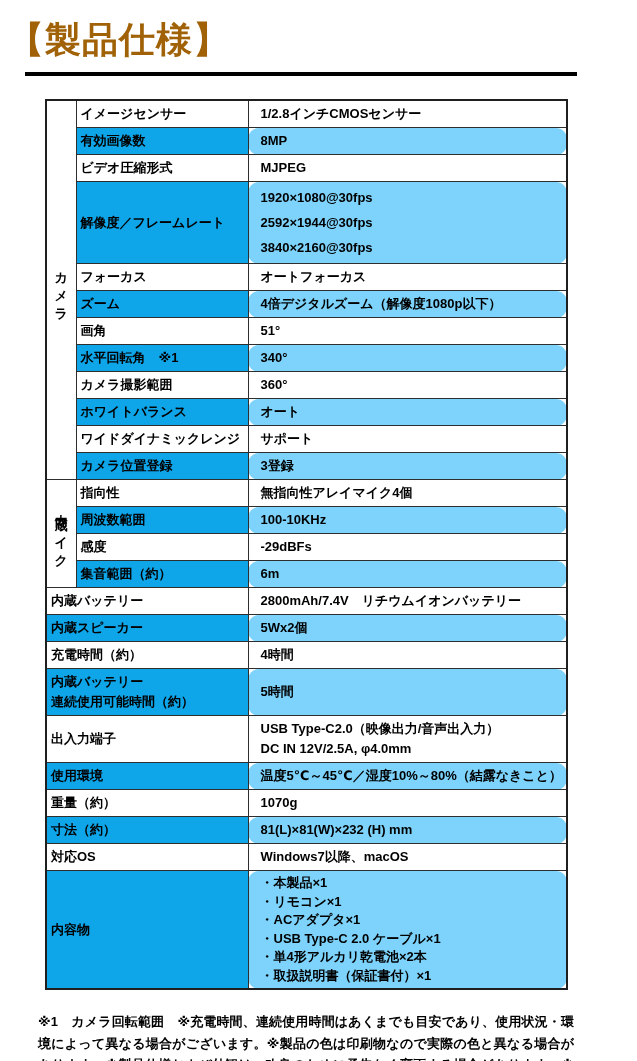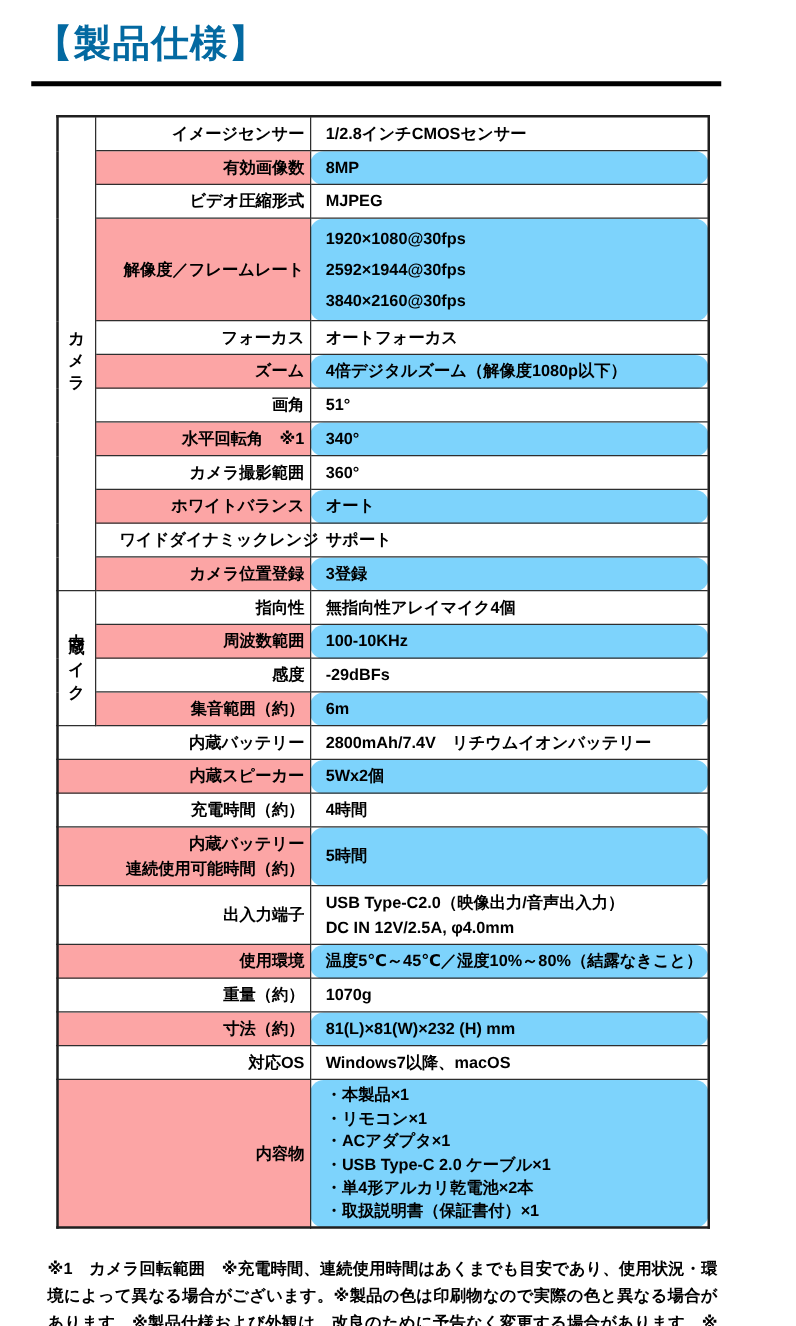--- a/index.html
+++ b/index.html
@@ -5,26 +5,26 @@
   * { box-sizing: border-box; margin: 0; padding: 0; }
   html, body { width: 637px; height: 1061px; background: #ffffff; overflow: hidden; }
   body {
     font-family: "Liberation Sans", "DejaVu Sans", sans-serif;
     color: #000;
     -webkit-font-smoothing: none;
   }
   .page { width: 637px; height: 1061px; position: relative; }
 
   .page-title {
-    margin: 18px 0 0 28px;
-    font-size: 30px;
+    margin: 18px 0 0 8px;
+    font-size: 36px;
     font-weight: 900;
     letter-spacing: 1px;
     line-height: 1.2;
-    color: #0369a1;
+    color: #a16207;
   }
   .title-rule {
     margin: 11px 0 0 25px;
     width: 552px;
     height: 4px;
     background: #000;
   }
 
   table.spec {
     border-collapse: collapse;
@@ -50,23 +50,23 @@
   .v-text {
     writing-mode: vertical-rl;
     text-orientation: upright;
     margin: 0 auto;
     letter-spacing: 3px;
     font-weight: bold;
     font-size: 13px;
     line-height: 1;
   }
 
-  td.c-label { padding: 3px 4px 3px 19px; text-align: right; }
+  td.c-label { padding: 3px 4px 3px 4px; }
   td.c-value { padding: 3px 4px 3px 12px; border-radius: 11px; }
-  tr.shade td.c-label { background: #fca5a5; }
+  tr.shade td.c-label { background: #0ea5e9; }
   tr.shade td.c-value { background: #7dd3fc; }
 
   .label-line { line-height: 20px; white-space: nowrap; }
   .value-line { line-height: 20px; white-space: nowrap; }
   tr.multi .value-line { line-height: 25px; }
   tr.listing .value-line { line-height: 18.5px; }
 
   .footnote {
     margin: 21px 0 0 38px;
     width: 536px;

